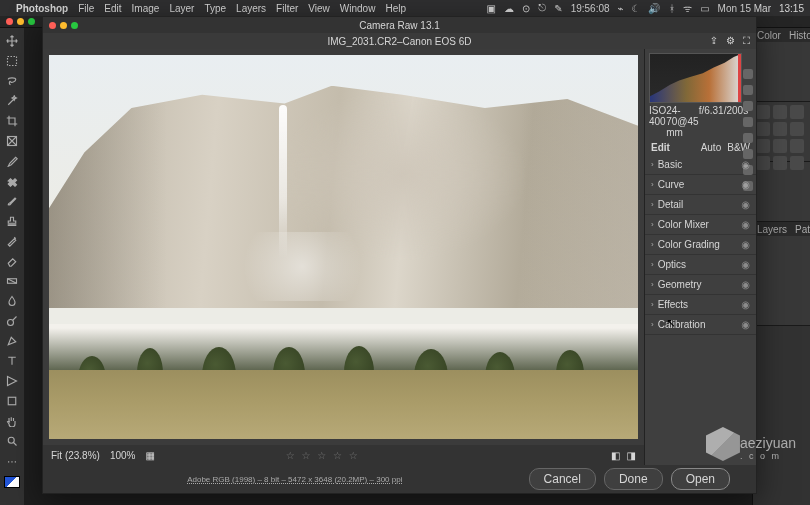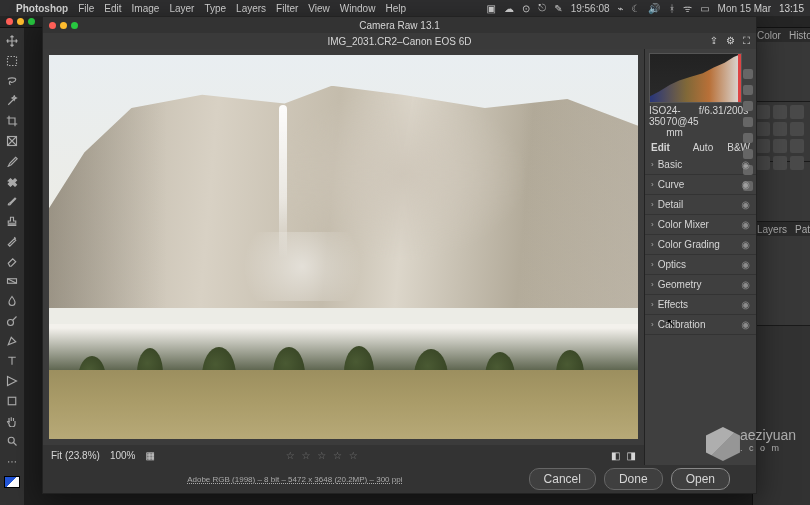--- a/index.html
+++ b/index.html
@@ -90,29 +90,29 @@
 .acr-right{width:112px;background:var(--acr-panel2);border-left:1px solid #222;display:flex;flex-direction:column}
 .histo{height:50px;margin:4px 14px 2px 4px;position:relative;background:linear-gradient(180deg,#222,#2a2a2a);border:1px solid #555;overflow:hidden}
 .histo::after{content:"";position:absolute;right:0;top:0;bottom:0;width:3px;background:#d44}
 .histo .curve{position:absolute;inset:0;background:
   linear-gradient(90deg,rgba(40,55,130,.9),rgba(150,120,60,.8) 40%,rgba(220,130,60,.8) 65%,rgba(240,240,240,.9) 100%);
   clip-path:polygon(0 100%,0 88%,10% 78%,22% 64%,32% 55%,44% 48%,58% 40%,70% 28%,82% 18%,92% 6%,100% 0,100% 100%)}
 .histo-meta{display:flex;justify-content:space-between;font-size:7px;padding:0 14px 2px 4px;color:#aaa}
 .acr-tools{position:absolute;right:2px;top:20px;width:12px;display:flex;flex-direction:column;gap:6px;align-items:center}
 .acr-tools i{width:10px;height:10px;background:#666;border-radius:2px;cursor:pointer}
 .edit-hdr{display:flex;align-items:center;padding:2px 6px;font-size:10px}
-.edit-hdr .r{margin-left:auto;display:flex;gap:14px;font-size:8px;color:#aaa}
+.edit-hdr .r{margin-left:auto;display:flex;gap:6px;font-size:8px;color:#aaa}
 .profile{display:flex;align-items:center;padding:3px 6px;gap:4px;font-size:9px;border-bottom:1px solid var(--acr-border)}
 .profile select{flex:1;background:#333;border:1px solid #555;color:#ccc;font-size:9px;height:14px}
 .panel-row{display:flex;align-items:center;padding:4px 6px;border-bottom:1px solid #333;font-size:9px;cursor:pointer}
 .panel-row .chev{margin-right:4px;color:#aaa;font-size:8px}
 .panel-row .eye{margin-left:auto;opacity:.5}
 
 
-.wm{position:absolute;right:14px;bottom:44px;display:flex;align-items:flex-start;gap:0;opacity:.7;pointer-events:none}
+.wm{position:absolute;right:14px;bottom:44px;display:flex;align-items:flex-end;gap:0;opacity:.7;pointer-events:none}
 .wm .cube{width:34px;height:34px;position:relative}
 .wm .cube::before{content:"";position:absolute;inset:0;background:linear-gradient(135deg,#ddd 50%,#bbb 50%);clip-path:polygon(50% 0,100% 25%,100% 75%,50% 100%,0 75%,0 25%)}
 .wm .txt{font-size:14px;color:#ddd}
 .wm .sub{font-size:9px;color:#ddd;letter-spacing:2px;display:block}
 .cursor{position:absolute;left:666px;top:316px;font-size:12px;color:#000;pointer-events:none}
 </style>
 </head>
 <body>
 
 <div class="menubar">
@@ -368,21 +368,21 @@
         <i></i>
         <i></i>
         <i></i>
         <i></i>
         <i></i>
       </div>
       <div class="histo">
           <div class="curve"></div>
         </div>
       <div class="histo-meta">
-        <span>ISO 350</span>
+        <span>ISO 400</span>
         <span>24-70@45 mm</span>
         <span>f/6.3</span>
         <span>1/200s</span>
       </div>
       <div class="edit-hdr">
         <b>Edit</b>
         <div class="r">
             <span>Auto</span>
             <span>B&amp;W</span>
           </div>

